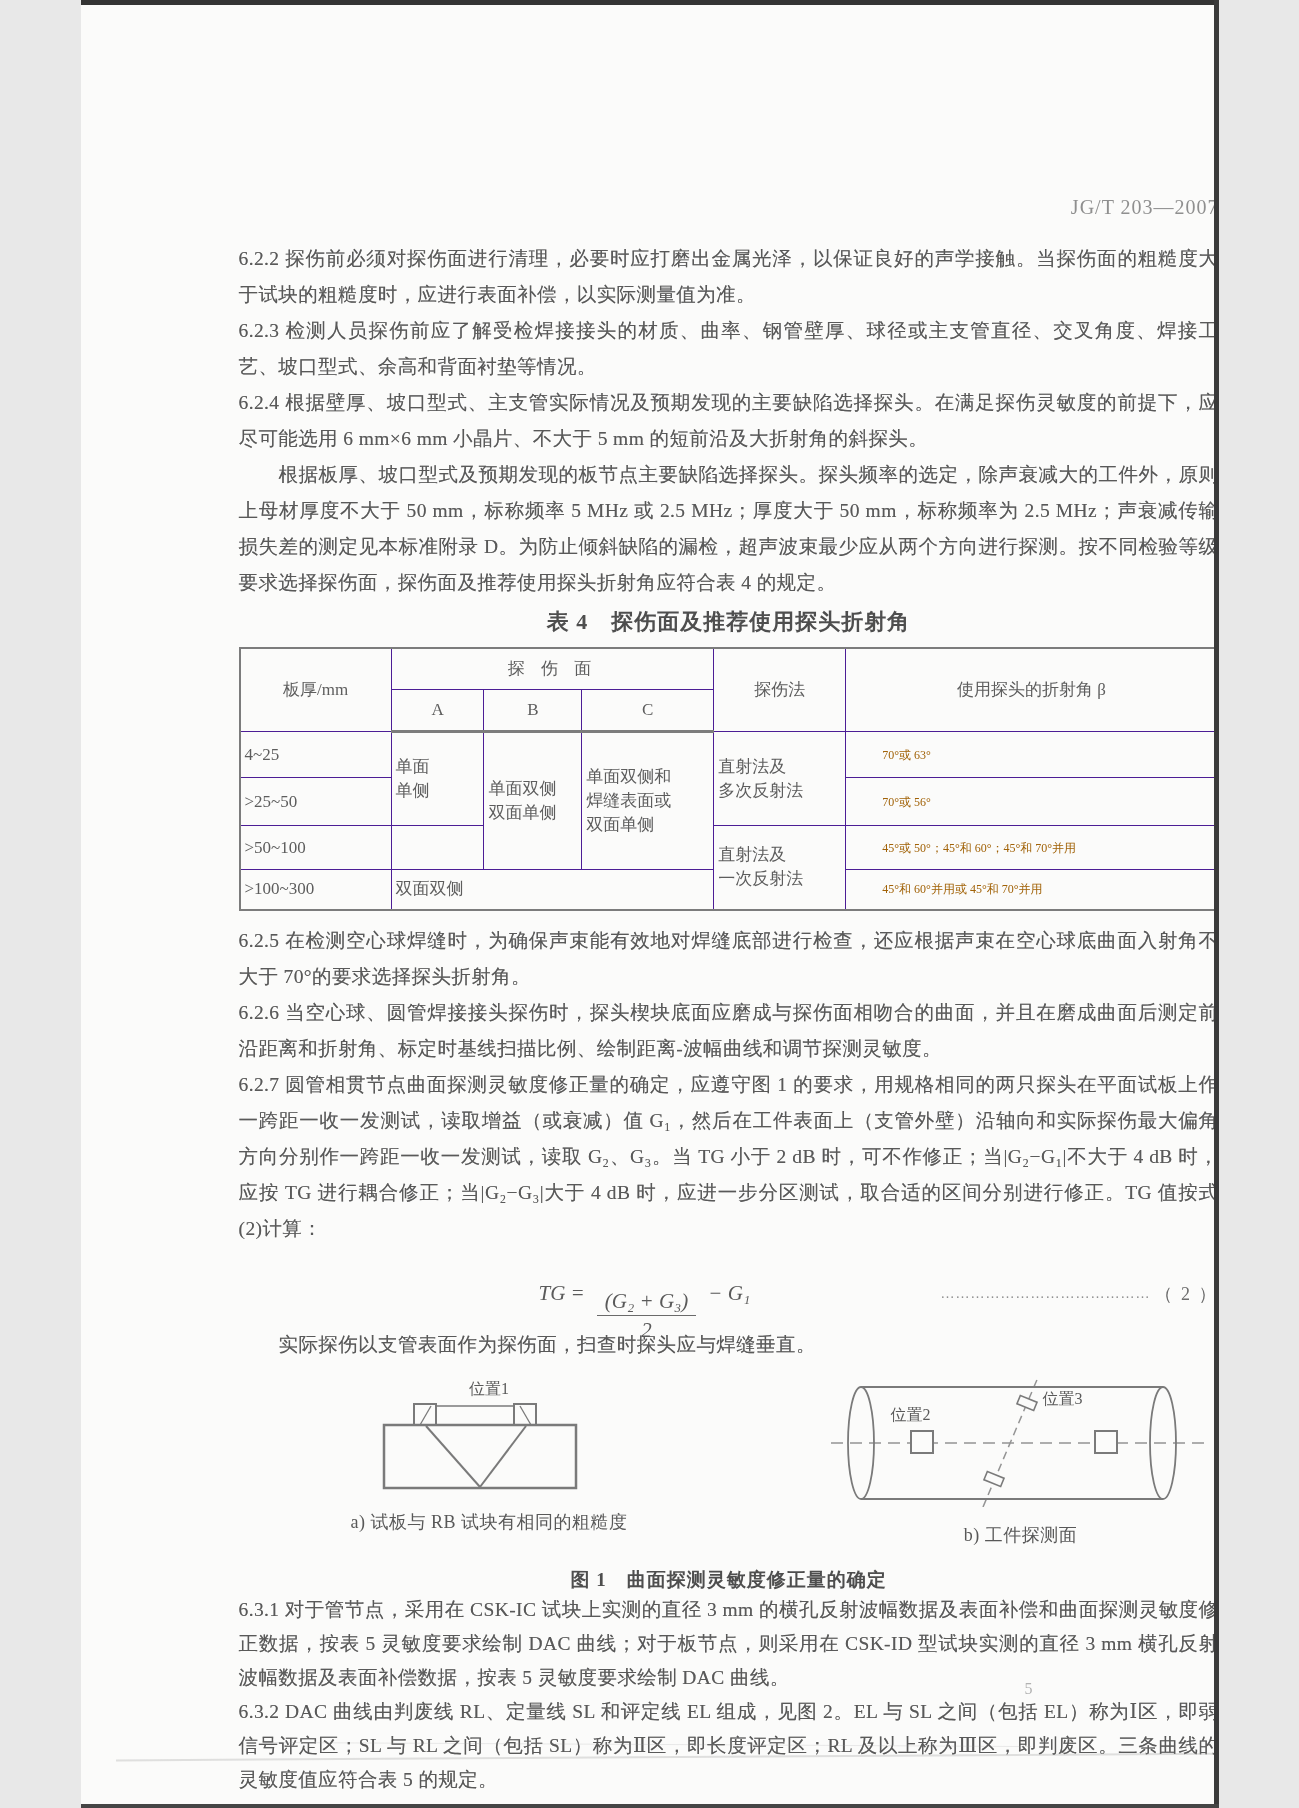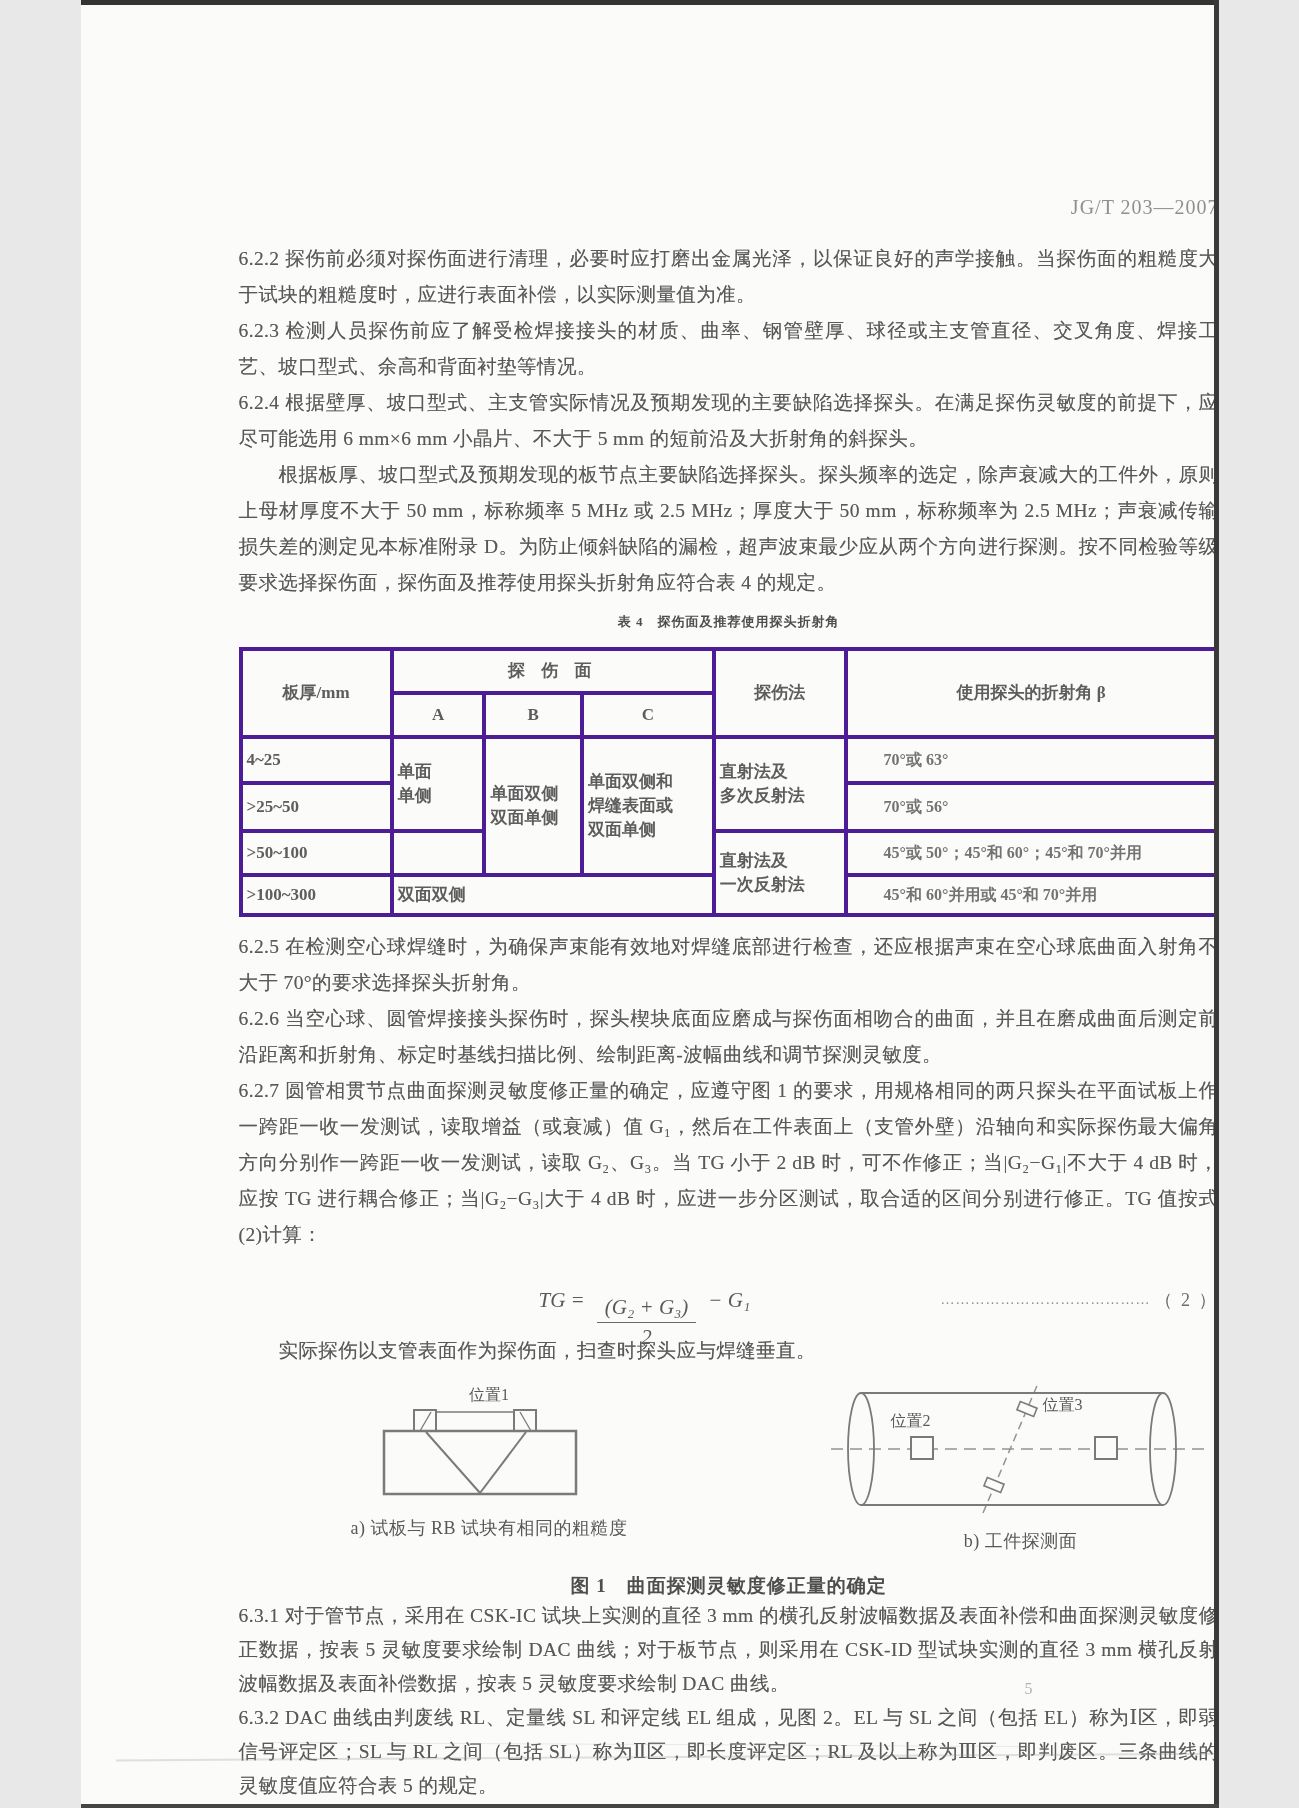--- a/index.html
+++ b/index.html
@@ -17,33 +17,33 @@
   .crease2{position:absolute;left:190px;width:760px;top:1744px;height:1px;background:rgba(160,160,160,0.2);transform:rotate(0.3deg);}
 
   .content{position:absolute;left:158px;top:0;width:980px;}
   .header-row{margin-top:196px;text-align:right;font-size:20px;color:#8f8f8f;letter-spacing:1px;}
 
   .body-text{margin-top:22px;}
   .para{margin:0;font-size:19.5px;line-height:36px;text-align:justify;letter-spacing:0.4px;
         text-shadow:0 0 0.6px rgba(90,90,90,0.55);}
   .para.indent{text-indent:40px;}
 
-  .table-title{margin-top:6px;text-align:center;font-weight:bold;font-size:13px;color:#4e4e4e;line-height:30px;letter-spacing:1px;}
+  .table-title{margin-top:6px;text-align:center;font-weight:bold;font-size:22px;color:#4e4e4e;line-height:30px;letter-spacing:1px;}
 
   table.t4{margin-top:10px;width:100%;border-collapse:collapse;table-layout:fixed;
            font-size:17px;color:#5d5d5d;border:2px solid #7c7c7c;}
-  .t4 th,.t4 td{border:4px solid #4c1d95;vertical-align:middle;
-                white-space:pre-line;padding:2px 4px;font-weight:bold;line-height:24px;}
+  .t4 th,.t4 td{border:1px solid #4c1d95;vertical-align:middle;
+                white-space:pre-line;padding:2px 4px;font-weight:normal;line-height:24px;}
   .t4 tr.hr1 th{height:36px;}
   .t4 tr.hr2 th{height:36px;border-bottom:3px solid #7c7c7c;}
   .t4 tr.r1{height:46px;}
   .t4 tr.r2{height:48px;}
   .t4 tr.r3{height:44px;}
   .t4 tr.r4{height:40px;}
-  .t4 .angle{color:#737373;font-size:16px;padding-left:36px;}
+  .t4 .angle{color:#a16207;font-size:12px;padding-left:36px;}
   .t4 .grp{letter-spacing:6px;}
 
   .after-table{margin-top:12px;}
 
   .formula-row{margin-top:14px;height:66px;display:flex;align-items:center;
                font-size:21px;font-style:italic;color:#5a5a5a;}
   .formula{display:flex;align-items:center;gap:12px;margin-left:300px;}
   .frac{display:inline-flex;flex-direction:column;align-items:center;line-height:1.15;margin-top:44px;}
   .frac .num{border-bottom:1.5px solid #6a6a6a;padding:0 8px 2px;}
   .frac .den{padding-top:2px;}

